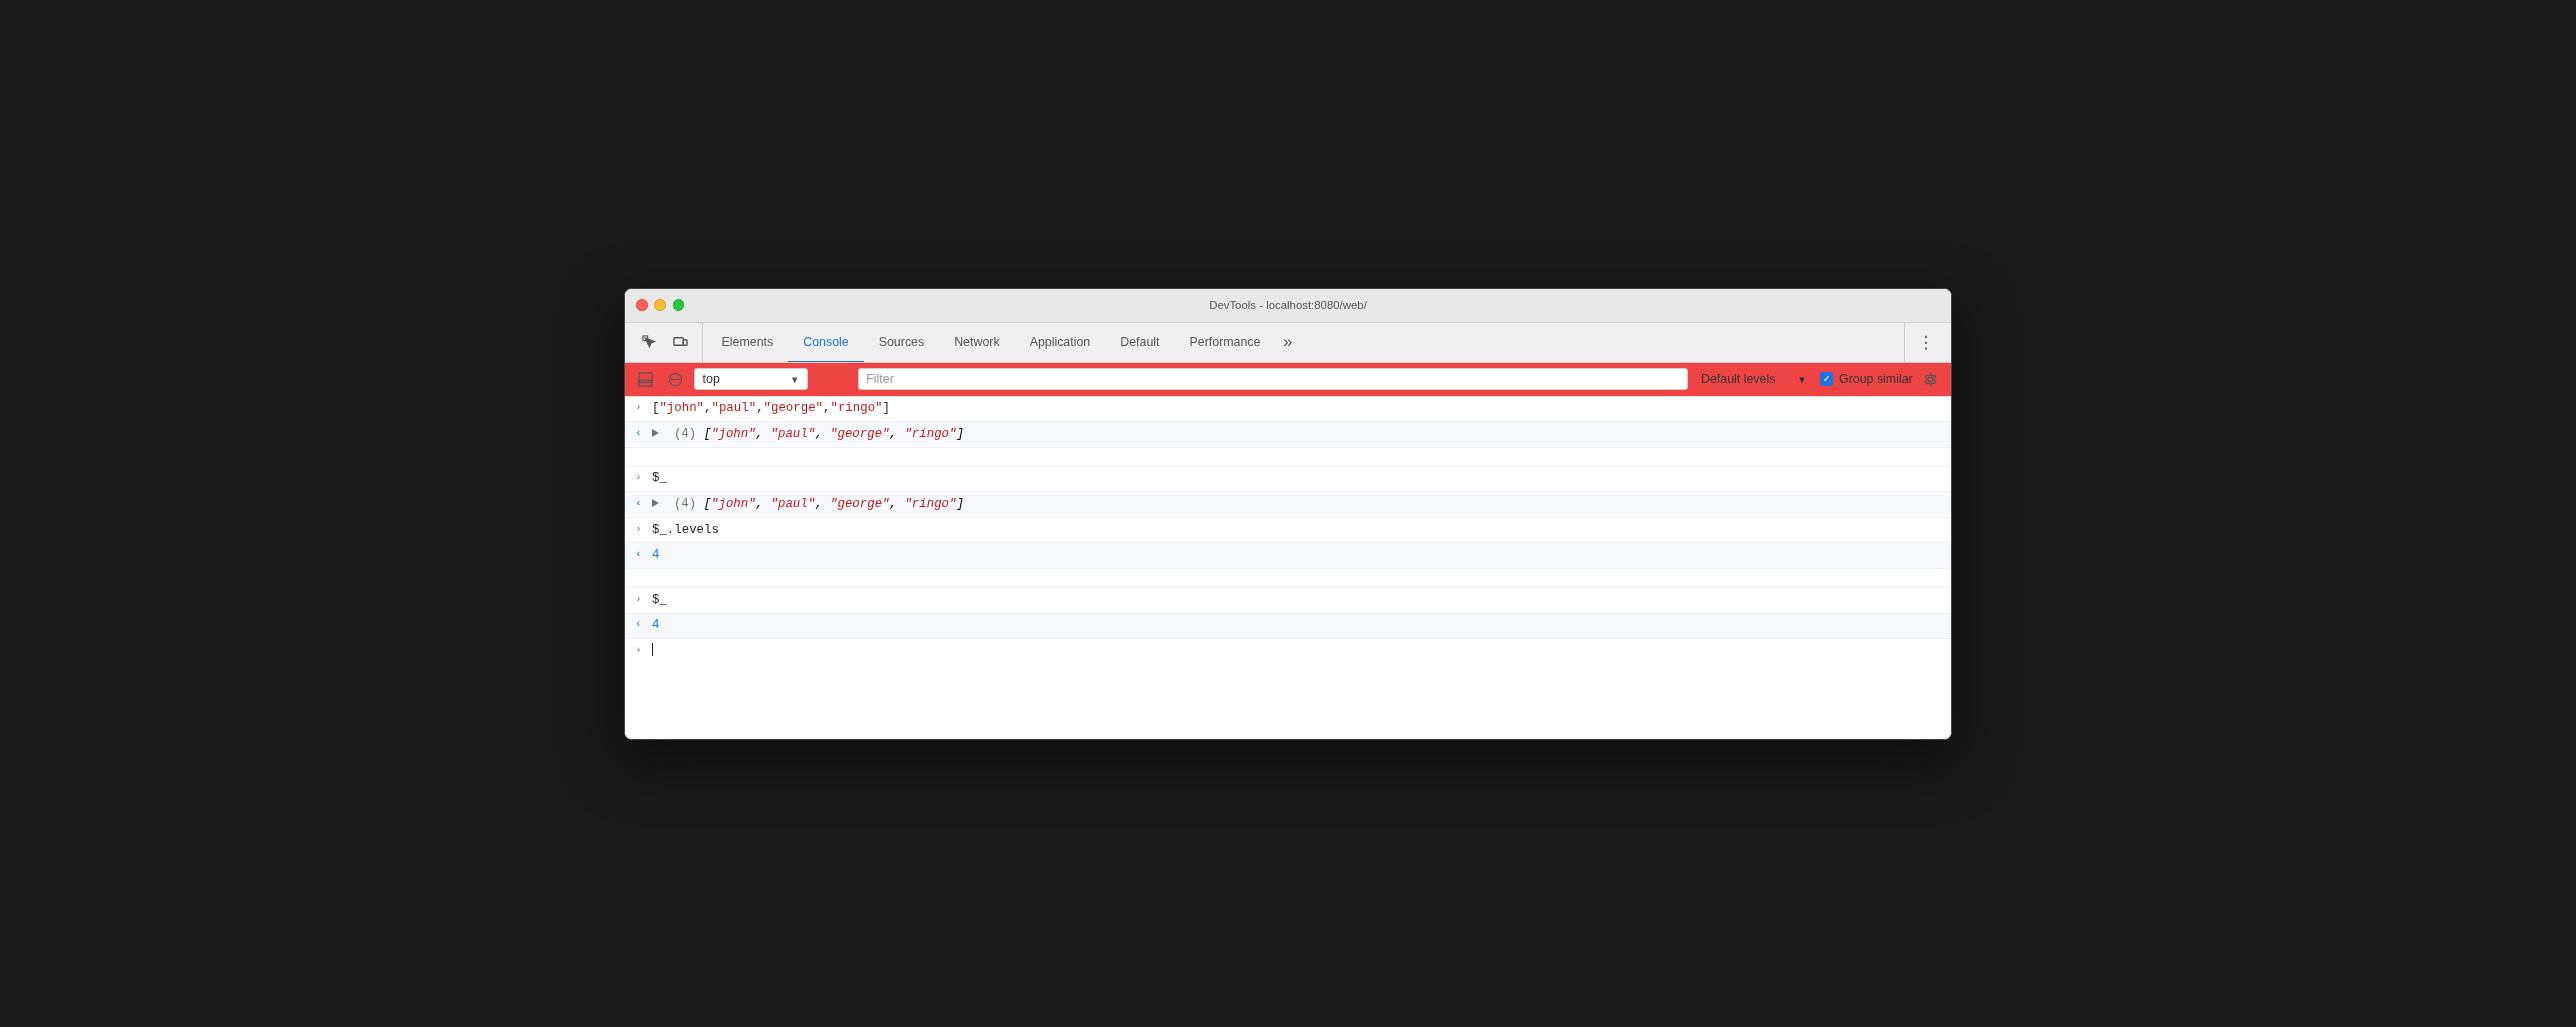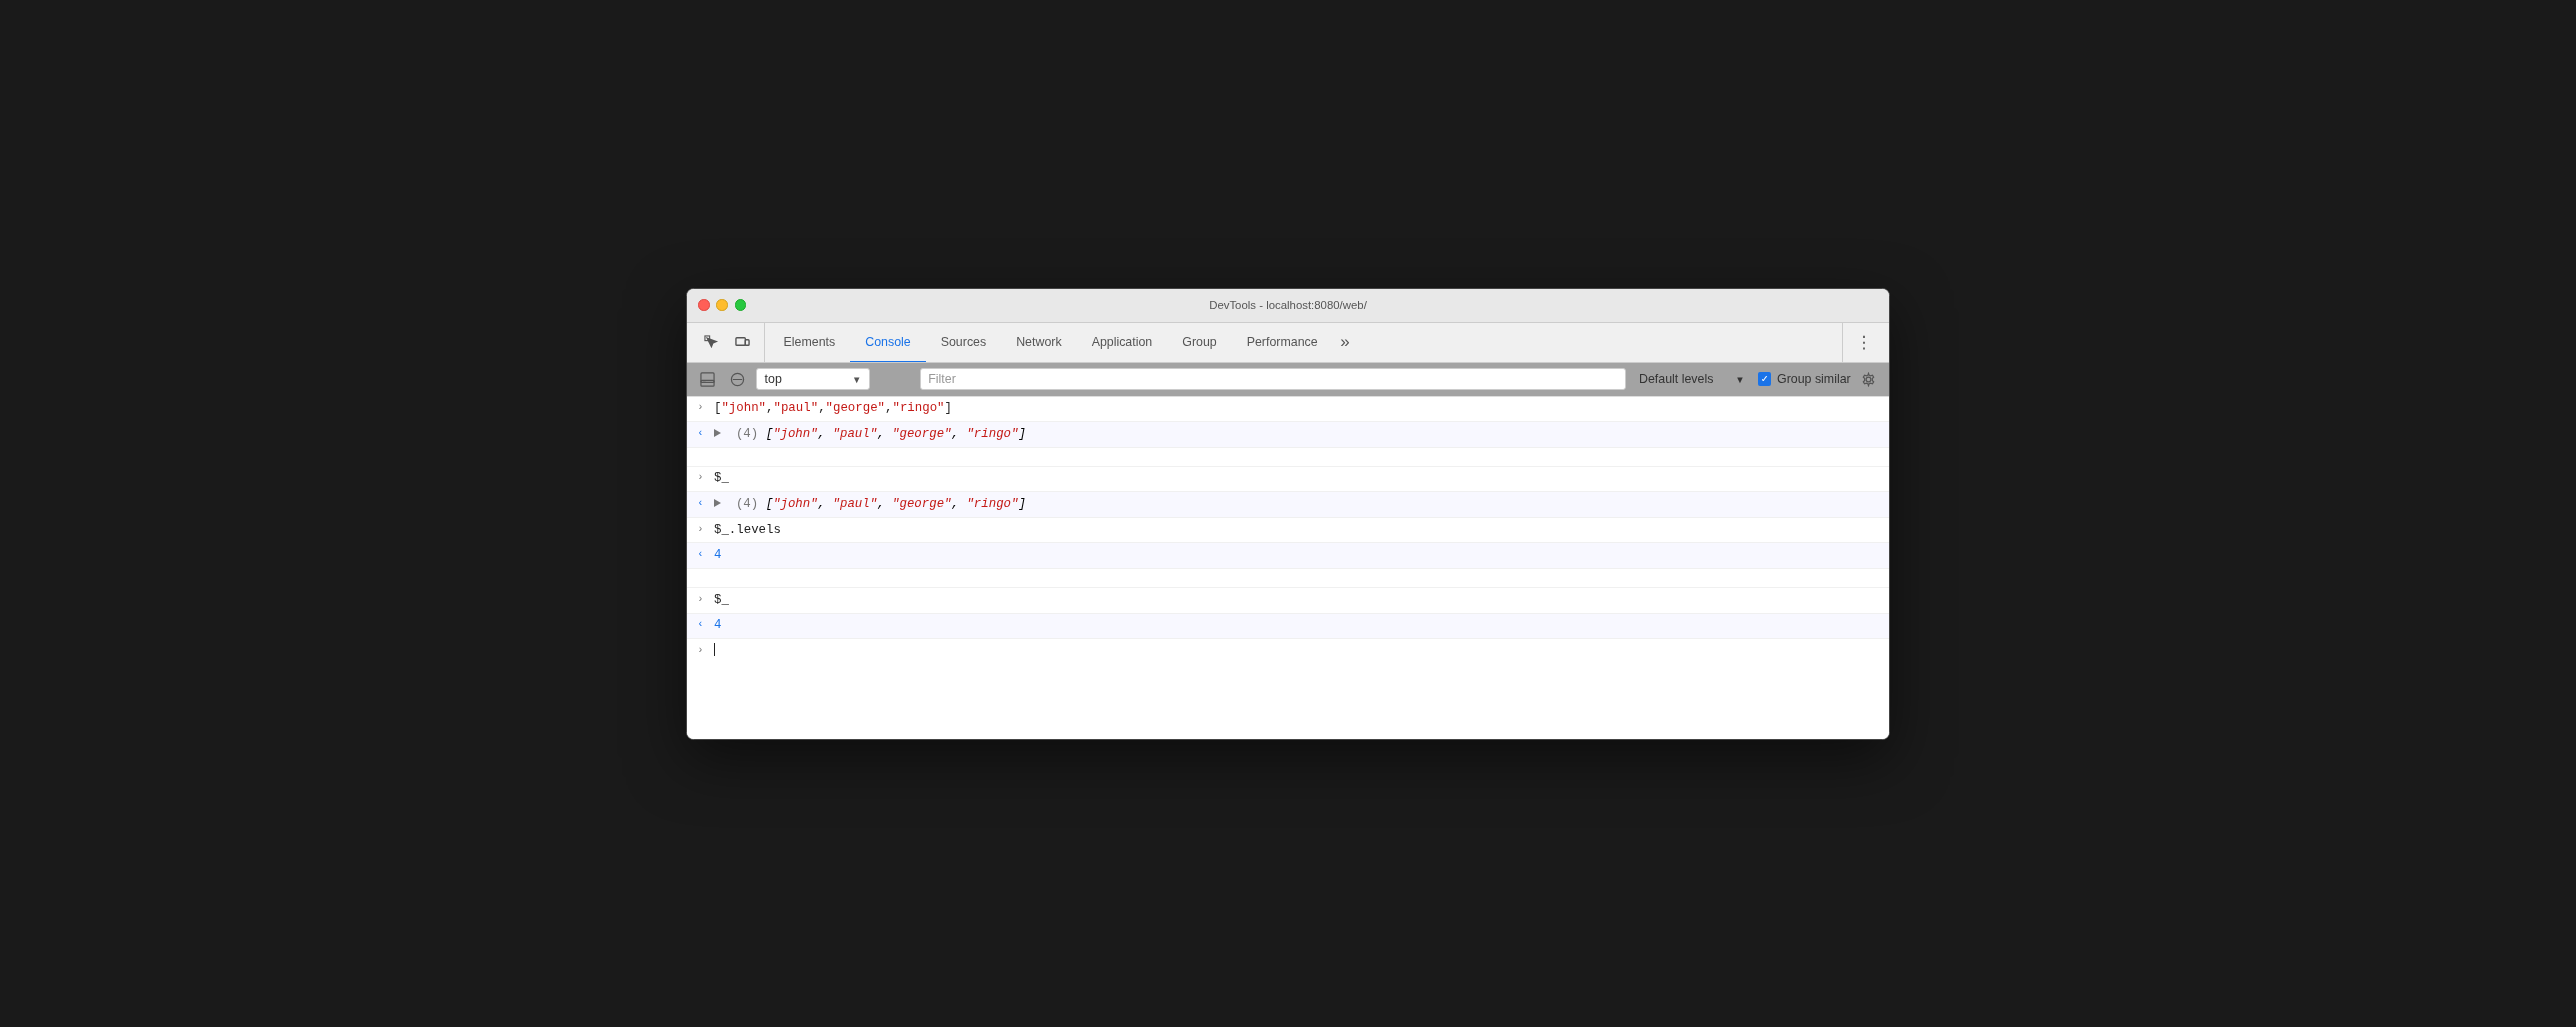--- a/index.html
+++ b/index.html
@@ -11,21 +11,21 @@
     body {
       background: #1a1a1a;
       display: flex;
       justify-content: center;
       align-items: center;
       min-height: 100vh;
       font-family: -apple-system, BlinkMacSystemFont, 'Helvetica Neue', sans-serif;
     }
 
     .devtools-window {
-      width: 1204px;
+      width: 1328px;
       background: #f5f5f5;
       border-radius: 7.6px;
       box-shadow: 0 19px 57px rgba(0,0,0,0.5);
       overflow: hidden;
       border: 1px solid #444;
     }
 
     
     .title-bar {
       background: #e8e8e8;
@@ -134,21 +134,21 @@
       display: flex;
       align-items: center;
       justify-content: center;
       cursor: pointer;
       color: #555;
       font-size: 17px;
     }
 
     
     .console-toolbar {
-      background: #a3a3a3;
+      background: #ef4444;
       display: flex;
       align-items: center;
       height: 34px;
       padding: 0 7.6px;
       border-bottom: 1px solid #ddd;
       gap: 5.7px;
     }
 
     .toolbar-btn {
       width: 25px;
@@ -373,21 +373,21 @@
     <div class="tab-item">
       <span>Sources</span>
     </div>
     <div class="tab-item">
       <span>Network</span>
     </div>
     <div class="tab-item">
       <span>Application</span>
     </div>
     <div class="tab-item">
-      <span>Group</span>
+      <span>Default</span>
     </div>
     <div class="tab-item">
       <span>Performance</span>
     </div>
 
     <div class="tab-more">
       <span>»</span>
     </div>
 
     <div class="tab-bar-right">

